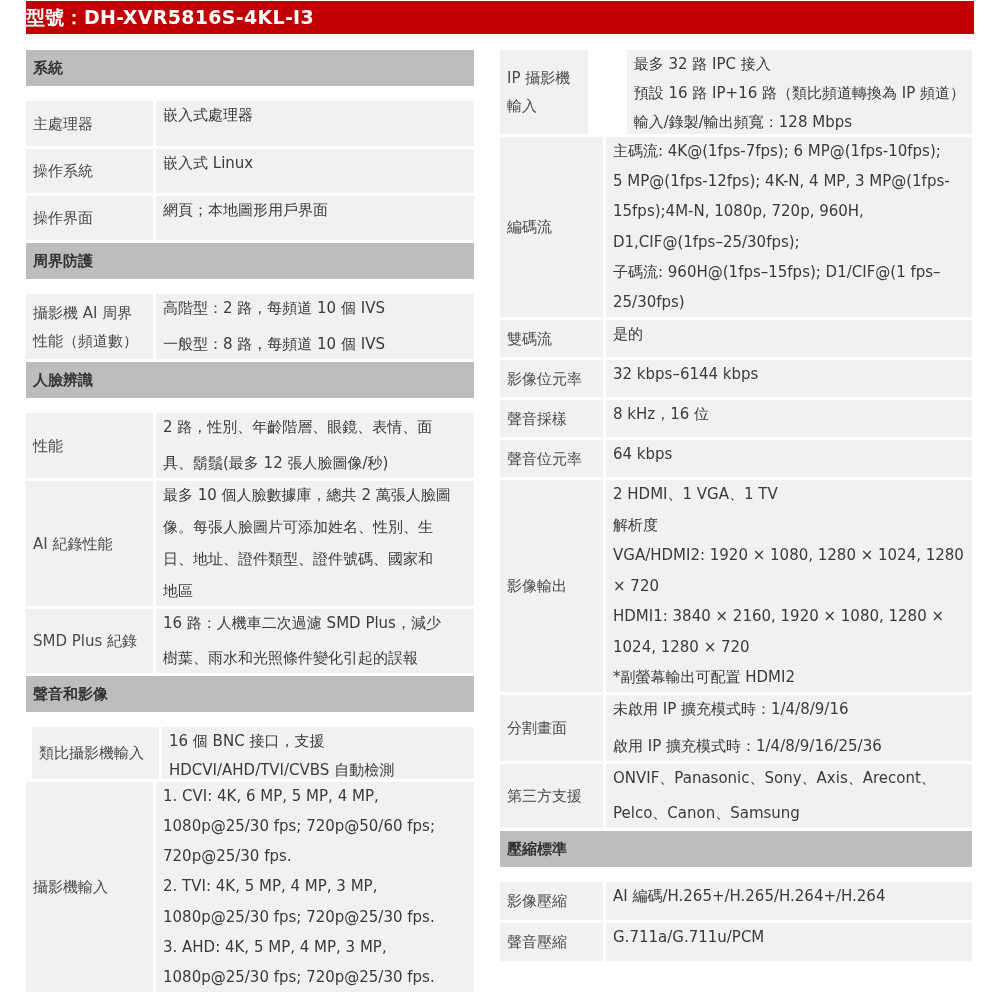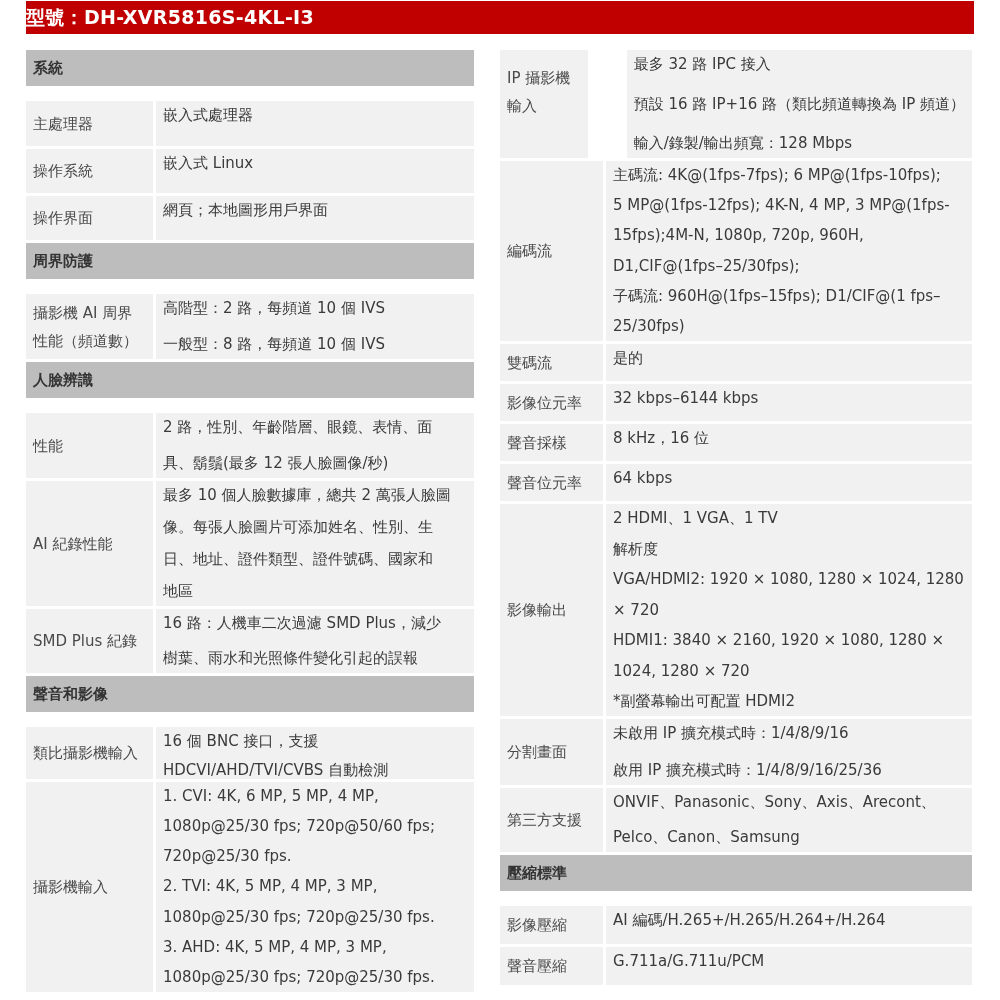--- a/index.html
+++ b/index.html
@@ -106,21 +106,21 @@
         <div>
           <div>SMD Plus 紀錄</div>
         </div>
       </div>
       <div class="val">
         <div class="ln">16 路：人機車二次過濾 SMD Plus，減少</div>
         <div class="ln">樹葉、雨水和光照條件變化引起的誤報</div>
       </div>
     </div>
     <div class="sec">聲音和影像</div>
-    <div class="row" style="height: 52px;">
+    <div class="row" style="height: 52px; margin-left: 6px;">
       <div class="lbl">
         <div>
           <div>類比攝影機輸入</div>
         </div>
       </div>
       <div class="val">
         <div class="ln">16 個 BNC 接口，支援</div>
         <div class="ln">HDCVI/AHD/TVI/CVBS 自動檢測</div>
       </div>
     </div>
@@ -135,21 +135,21 @@
         <div class="ln">1080p@25/30 fps; 720p@50/60 fps;</div>
         <div class="ln">720p@25/30 fps.</div>
         <div class="ln">2. TVI: 4K, 5 MP, 4 MP, 3 MP,</div>
         <div class="ln">1080p@25/30 fps; 720p@25/30 fps.</div>
         <div class="ln">3. AHD: 4K, 5 MP, 4 MP, 3 MP,</div>
         <div class="ln">1080p@25/30 fps; 720p@25/30 fps.</div>
       </div>
     </div>
   </div>
 <div class="col col-right" id="col-right">
-    <div class="row" style="height: 108px; gap: 36px;">
+    <div class="row" style="height: 84px; gap: 36px;">
       <div class="lbl lbl-top">
         <div>
           <div>IP 攝影機</div>
           <div>輸入</div>
         </div>
       </div>
       <div class="val">
         <div class="ln">最多 32 路 IPC 接入</div>
         <div class="ln">預設 16 路 IP+16 路（類比頻道轉換為 IP 頻道）</div>
         <div class="ln">輸入/錄製/輸出頻寬：128 Mbps</div>

